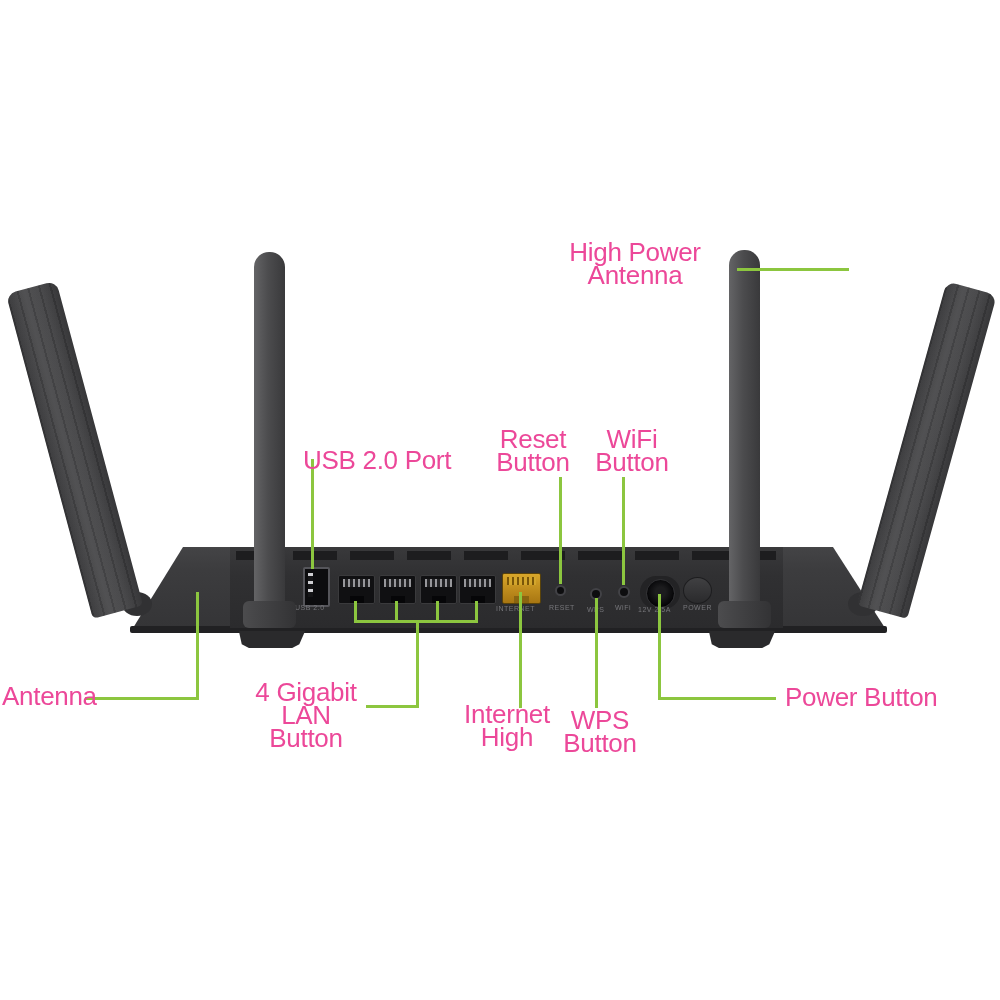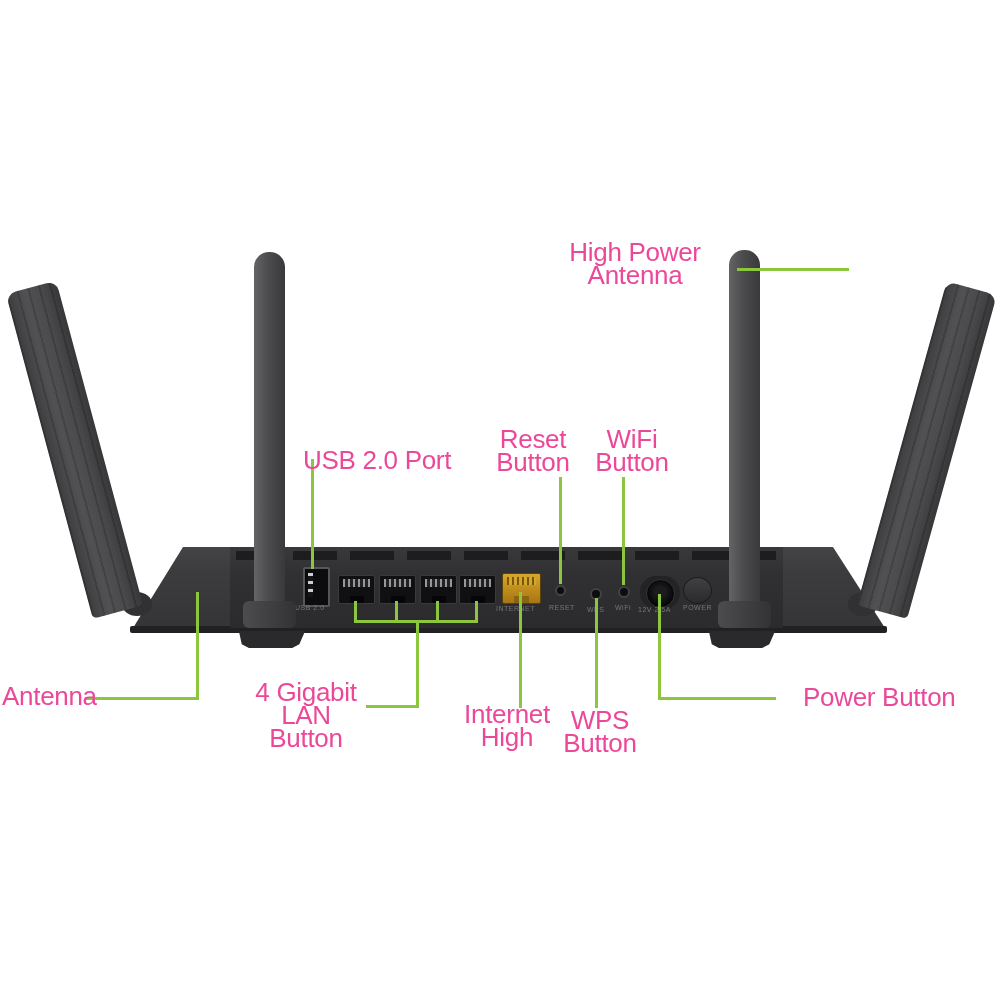--- a/index.html
+++ b/index.html
@@ -167,15 +167,15 @@
   <div class="lbl center" style="left:452px;top:703px;width:110px;">
     <div>Internet</div>
     <div>High</div>
   </div>
 
   <div class="lbl center" style="left:548px;top:709px;width:104px;">
     <div>WPS</div>
     <div>Button</div>
   </div>
 
-  <div class="lbl" style="left:785px;top:686px;margin-left:18px;">Power Button</div>
+  <div class="lbl" style="left:785px;top:686px;">Power Button</div>
 
 </div>
 
 </body></html>

